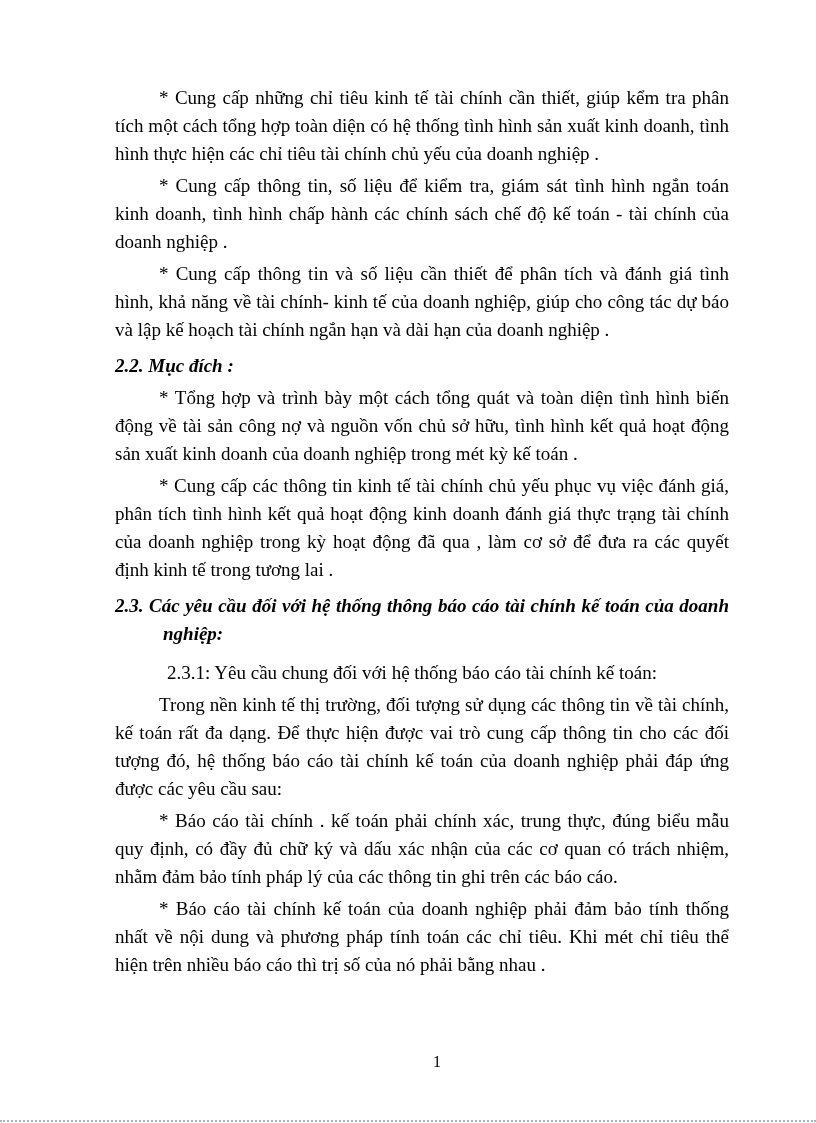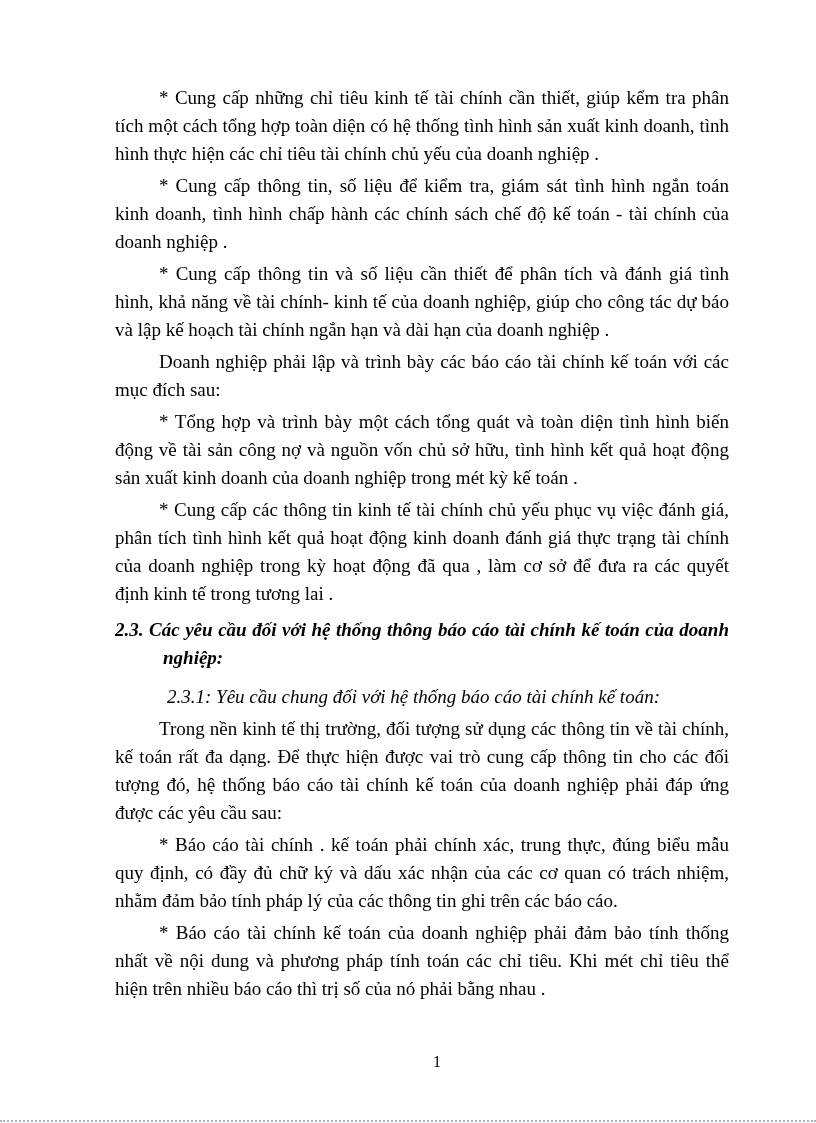--- a/index.html
+++ b/index.html
@@ -40,21 +40,20 @@
   }
   .section-heading-hanging {
     margin: 8px 0 1px 0;
     font-weight: bold;
     font-style: italic;
     padding-left: 48px;
     text-indent: -48px;
   }
   .subsection-heading {
     margin: 11px 0 0 52px;
-    font-style: italic;
     text-indent: 0;
   }
   .page-footer {
     position: absolute;
     left: 130px;
     top: 1052px;
     width: 614px;
     text-align: center;
     font-size: 16px;
     line-height: 20px;
@@ -70,21 +69,21 @@
 </style>
 </head>
 <body>
 
 <div class="page">
 
   <div class="text-block">
     <p class="para first">* Cung cấp những chỉ tiêu kinh tế tài chính cần thiết, giúp kểm tra phân tích một cách tổng hợp toàn diện có hệ thống tình hình sản xuất kinh doanh, tình hình thực hiện các chỉ tiêu tài chính chủ yếu của doanh nghiệp .</p>
     <p class="para">* Cung cấp thông tin, số liệu để kiểm tra, giám sát tình hình ngắn toán kinh doanh, tình hình chấp hành các chính sách chế độ kế toán - tài chính của doanh nghiệp .</p>
     <p class="para">* Cung cấp thông tin và số liệu cần thiết để phân tích và đánh giá tình hình, khả năng về tài chính- kinh tế của doanh nghiệp, giúp cho công tác dự báo và lập kế hoạch tài chính ngắn hạn và dài hạn của doanh nghiệp .</p>
-    <p class="para">Doanh nghiệp phải lập và trình bày các báo cáo tài chính kế toán với các mục đích sau:</p>
+    <p class="section-heading">2.2. Mục đích :</p>
     <p class="para">* Tổng hợp và trình bày một cách tổng quát và toàn diện tình hình biến động về tài sản công nợ và nguồn vốn chủ sở hữu, tình hình kết quả hoạt động sản xuất kinh doanh của doanh nghiệp trong mét kỳ kế toán .</p>
     <p class="para">* Cung cấp các thông tin kinh tế tài chính chủ yếu phục vụ việc đánh giá, phân tích tình hình kết quả hoạt động kinh doanh đánh giá thực trạng tài chính của doanh nghiệp trong kỳ hoạt động đã qua , làm cơ sở để đưa ra các quyết định kinh tế trong tương lai .</p>
     <p class="section-heading-hanging">2.3. Các yêu cầu đối với hệ thống thông báo cáo tài chính kế toán của doanh nghiệp:</p>
     <p class="subsection-heading">2.3.1: Yêu cầu chung đối với hệ thống báo cáo tài chính kế toán:</p>
     <p class="para">Trong nền kinh tế thị trường, đối tượng sử dụng các thông tin về tài chính, kế toán rất đa dạng. Để thực hiện được vai trò cung cấp thông tin cho các đối tượng đó, hệ thống báo cáo tài chính kế toán của doanh nghiệp phải đáp ứng được các yêu cầu sau:</p>
     <p class="para">* Báo cáo tài chính . kế toán phải chính xác, trung thực, đúng biểu mẫu quy định, có đầy đủ chữ ký và dấu xác nhận của các cơ quan có trách nhiệm, nhằm đảm bảo tính pháp lý của các thông tin ghi trên các báo cáo.</p>
     <p class="para">* Báo cáo tài chính kế toán của doanh nghiệp phải đảm bảo tính thống nhất về nội dung và phương pháp tính toán các chỉ tiêu. Khi mét chỉ tiêu thể hiện trên nhiều báo cáo thì trị số của nó phải bằng nhau .</p>
   </div>
 
   <div class="page-footer">

